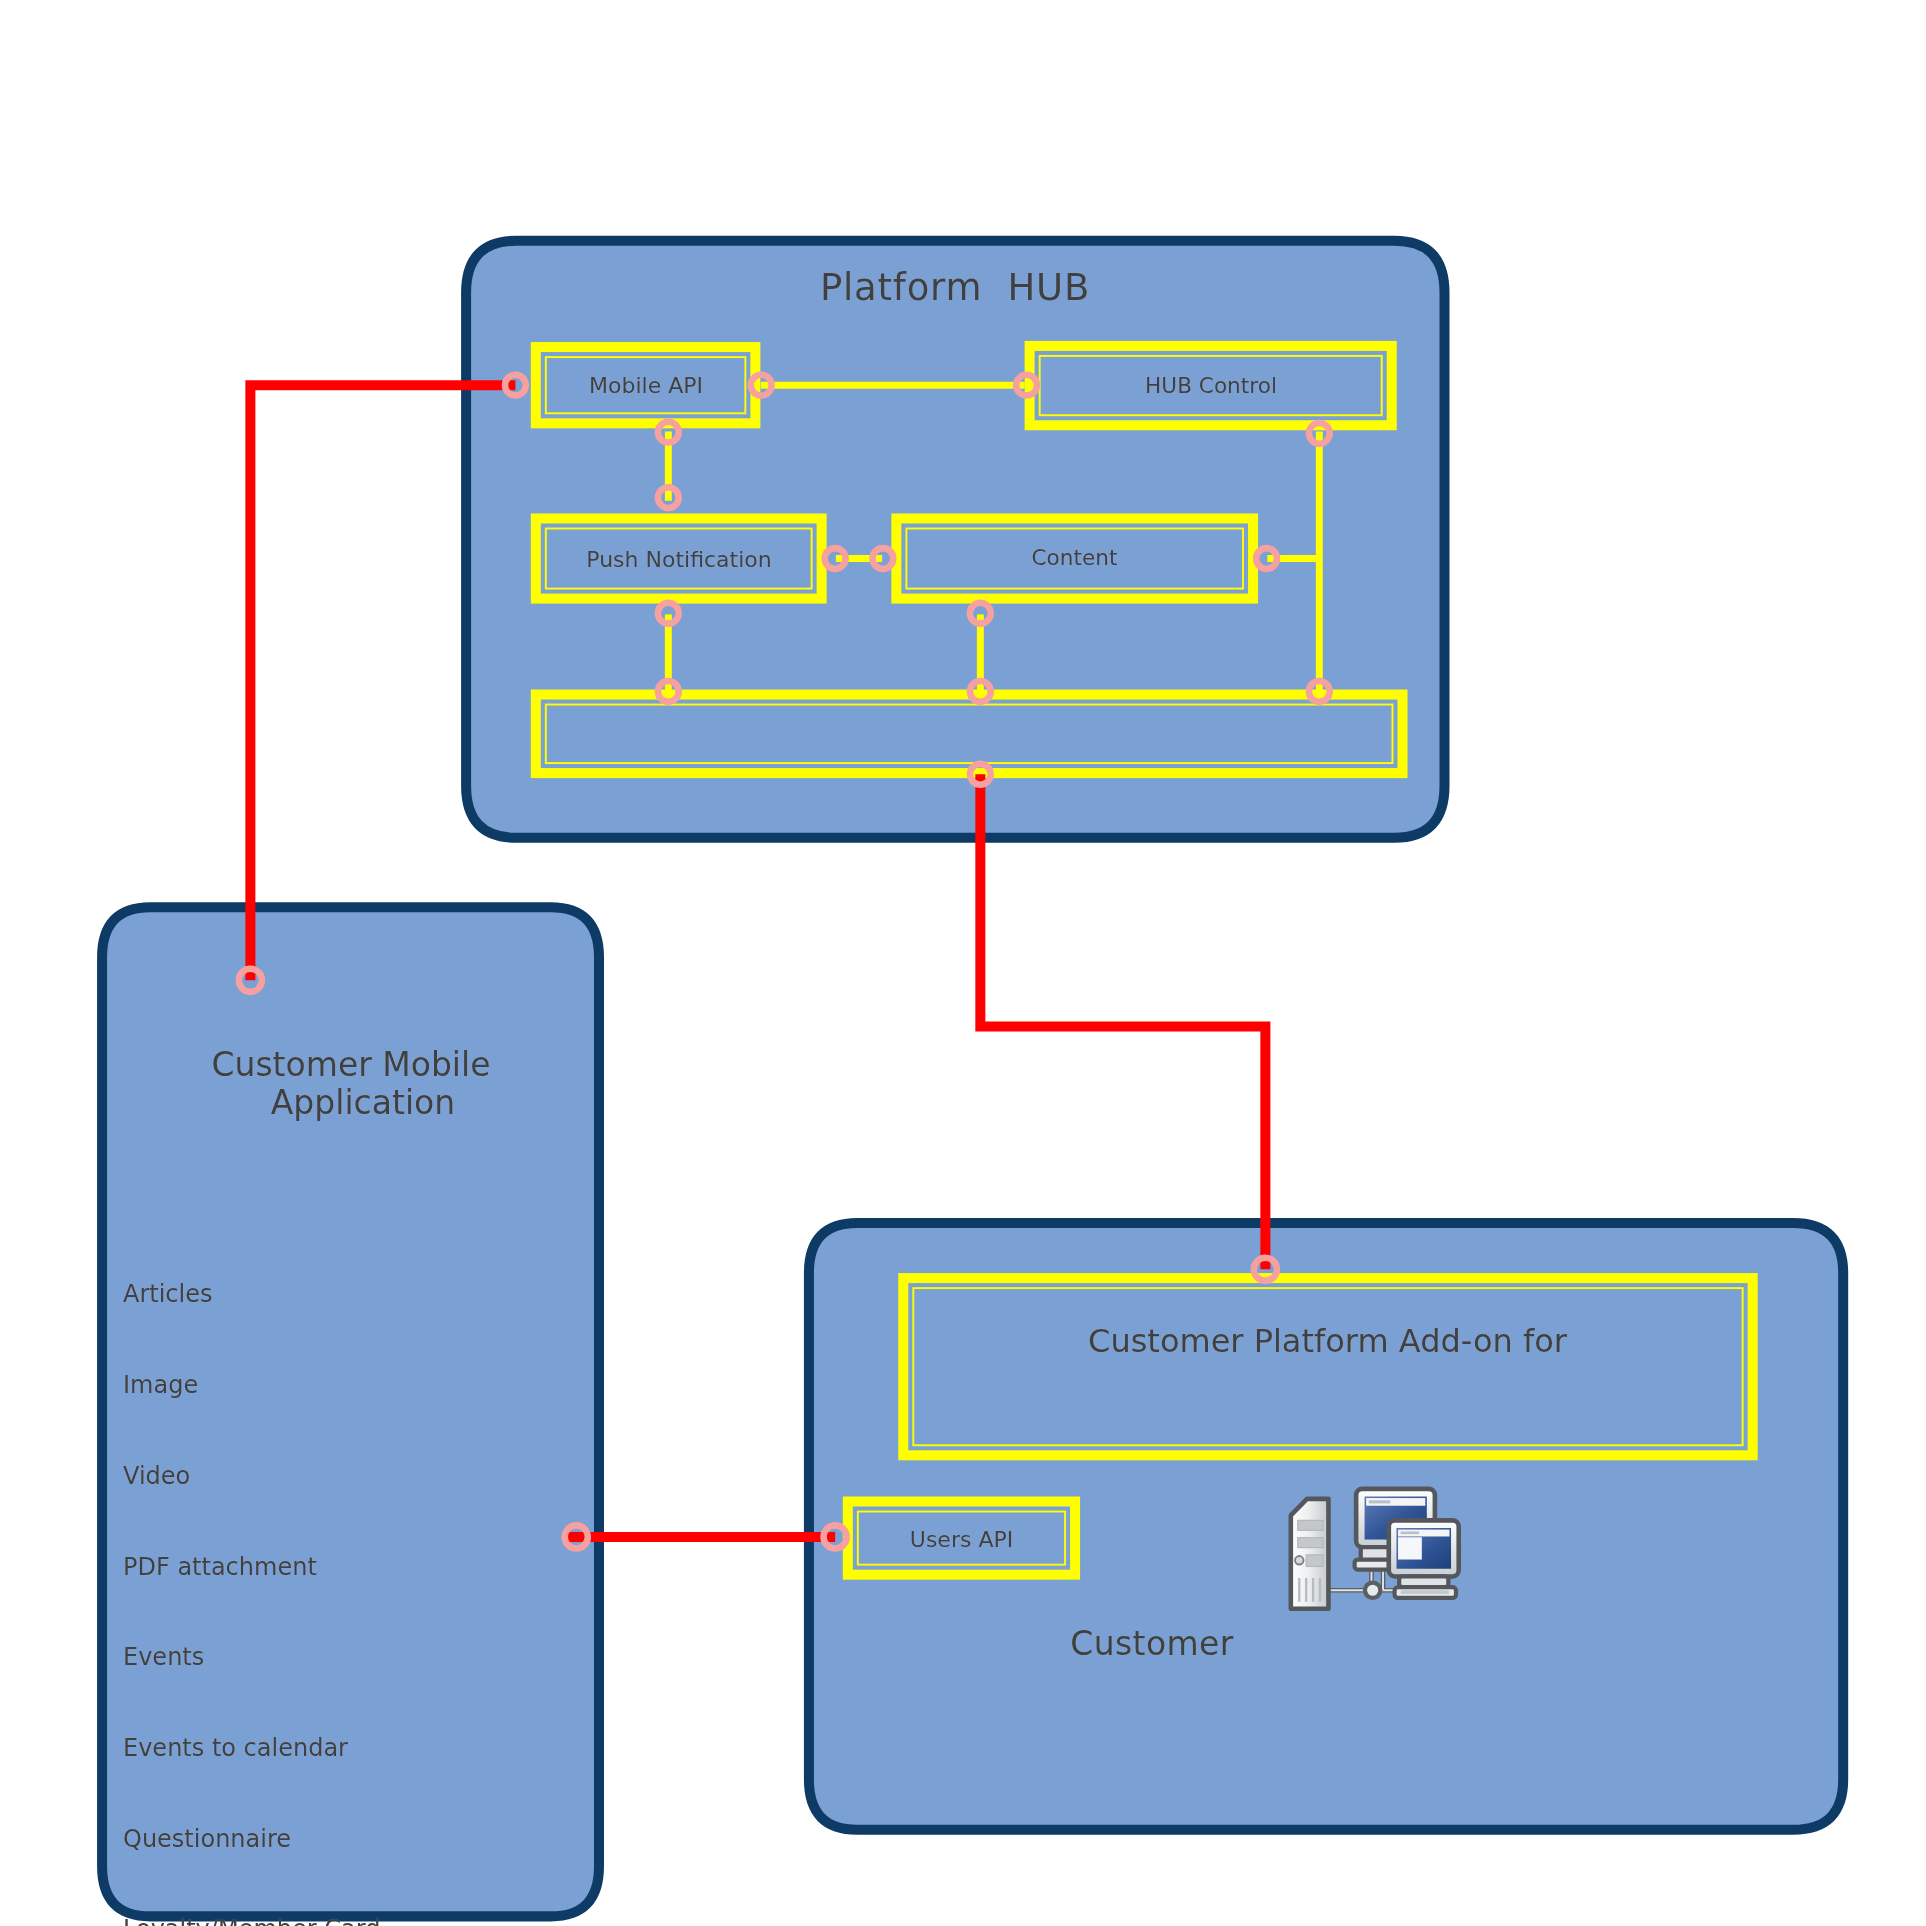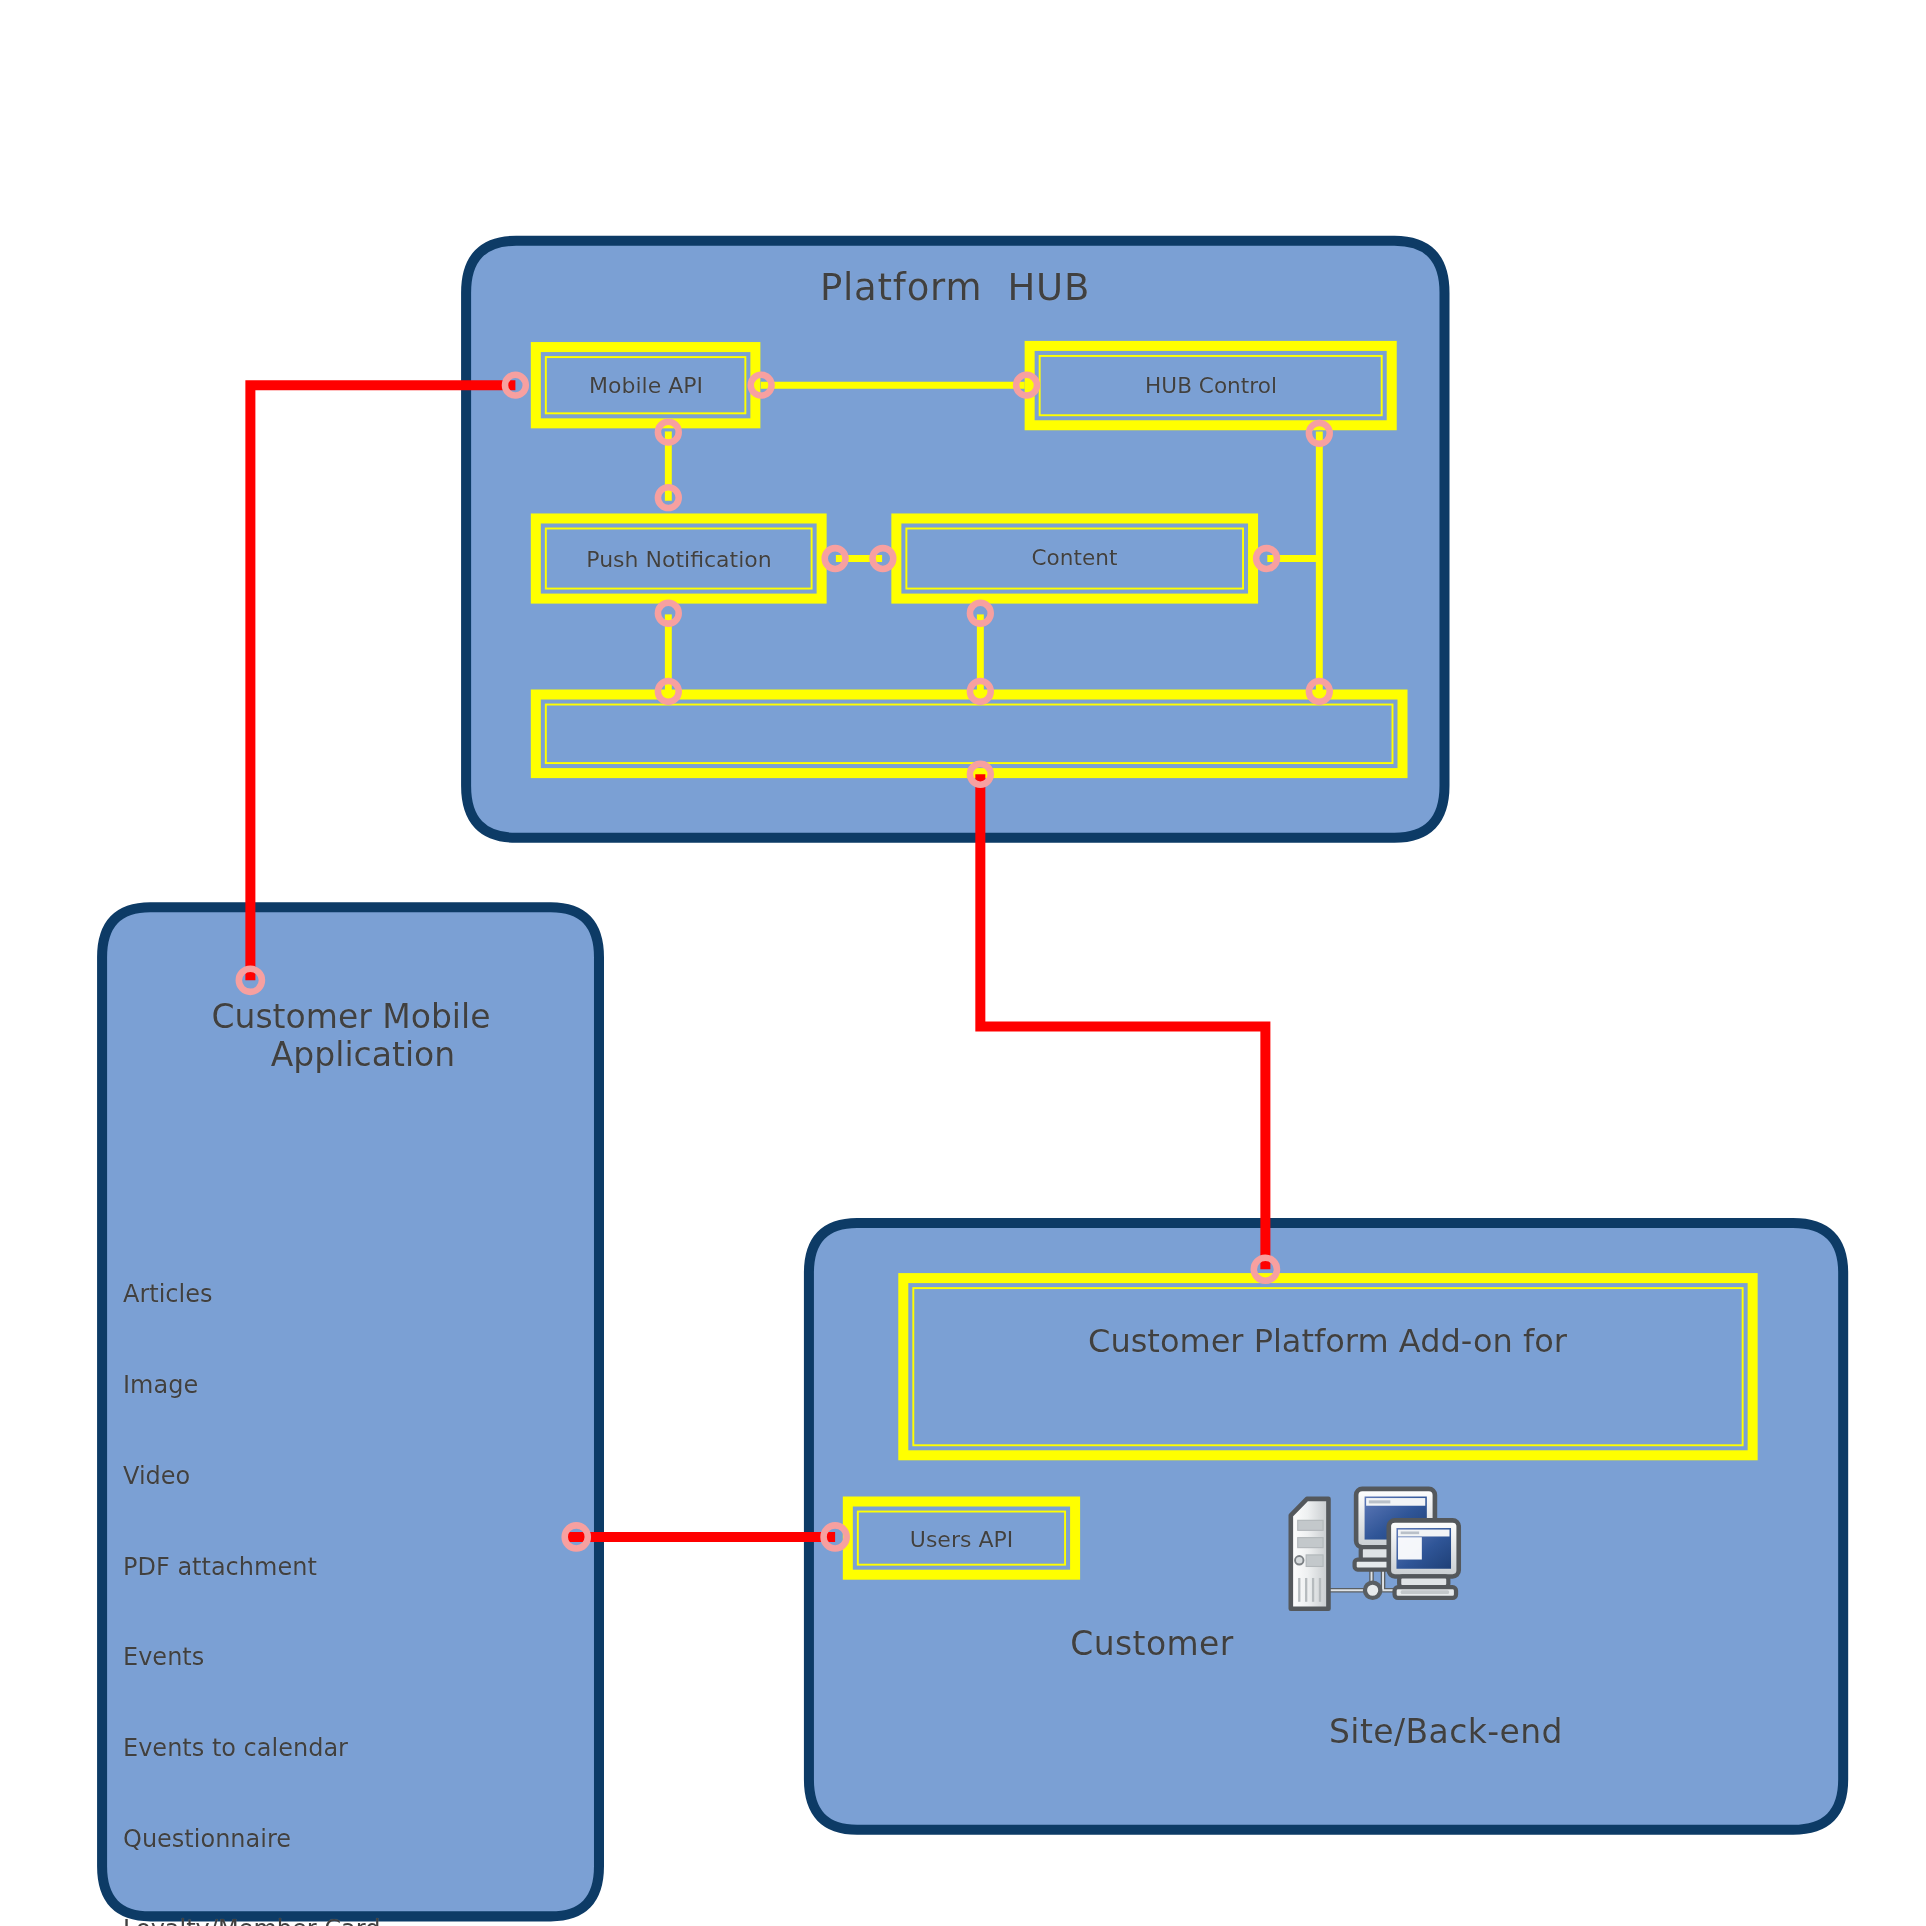--- a/index.html
+++ b/index.html
@@ -70,20 +70,21 @@
   }
   .mod-label {
     font-size: 21.6px;
   }
   .mod-label-sm {
     font-size: 22px;
   }
   .app-title {
     font-size: 33px;
     line-height: 1.16;
+    margin-top: 48px;
   }
   .feature-list {
     font-size: 24px;
     line-height: 1.26;
     text-align: left;
   }
   .addon-label {
     font-size: 32px;
     line-height: 1.3;
   }
@@ -198,21 +199,20 @@
     <div>Loyalty/Member Card</div>
     
     
   </div>
 
   <div class="txt addon-label t-center" style="left:903px; top:1321px; width:849px;">Customer Platform Add-on for</div>
 
   <div class="txt mod-label-sm t-center" style="left:848px; top:1527px; width:227px;">Users API</div>
 
   <div class="txt backend-title" style="left:1017px; top:1624px; width:270px; text-align:center;">Customer</div>
-  <div class="txt backend-title" style="left:1329px; top:1712px; width:385px; text-align:left;">Site/Back-end</div>
 
   <div class="icon-wrap" style="left:1279px; top:1475px; width:185px; height:146px;">
     <svg viewBox="0 0 480 380" width="185" height="146" xmlns="http://www.w3.org/2000/svg">
       <defs>
         <linearGradient id="towerG" x1="0" y1="0" x2="1" y2="0">
           <stop offset="0%" stop-color="#ffffff"></stop>
           <stop offset="45%" stop-color="#eef0f1"></stop>
           <stop offset="100%" stop-color="#c6cacd"></stop>
         </linearGradient>
         <linearGradient id="screenG" x1="0" y1="0" x2="1" y2="1">

